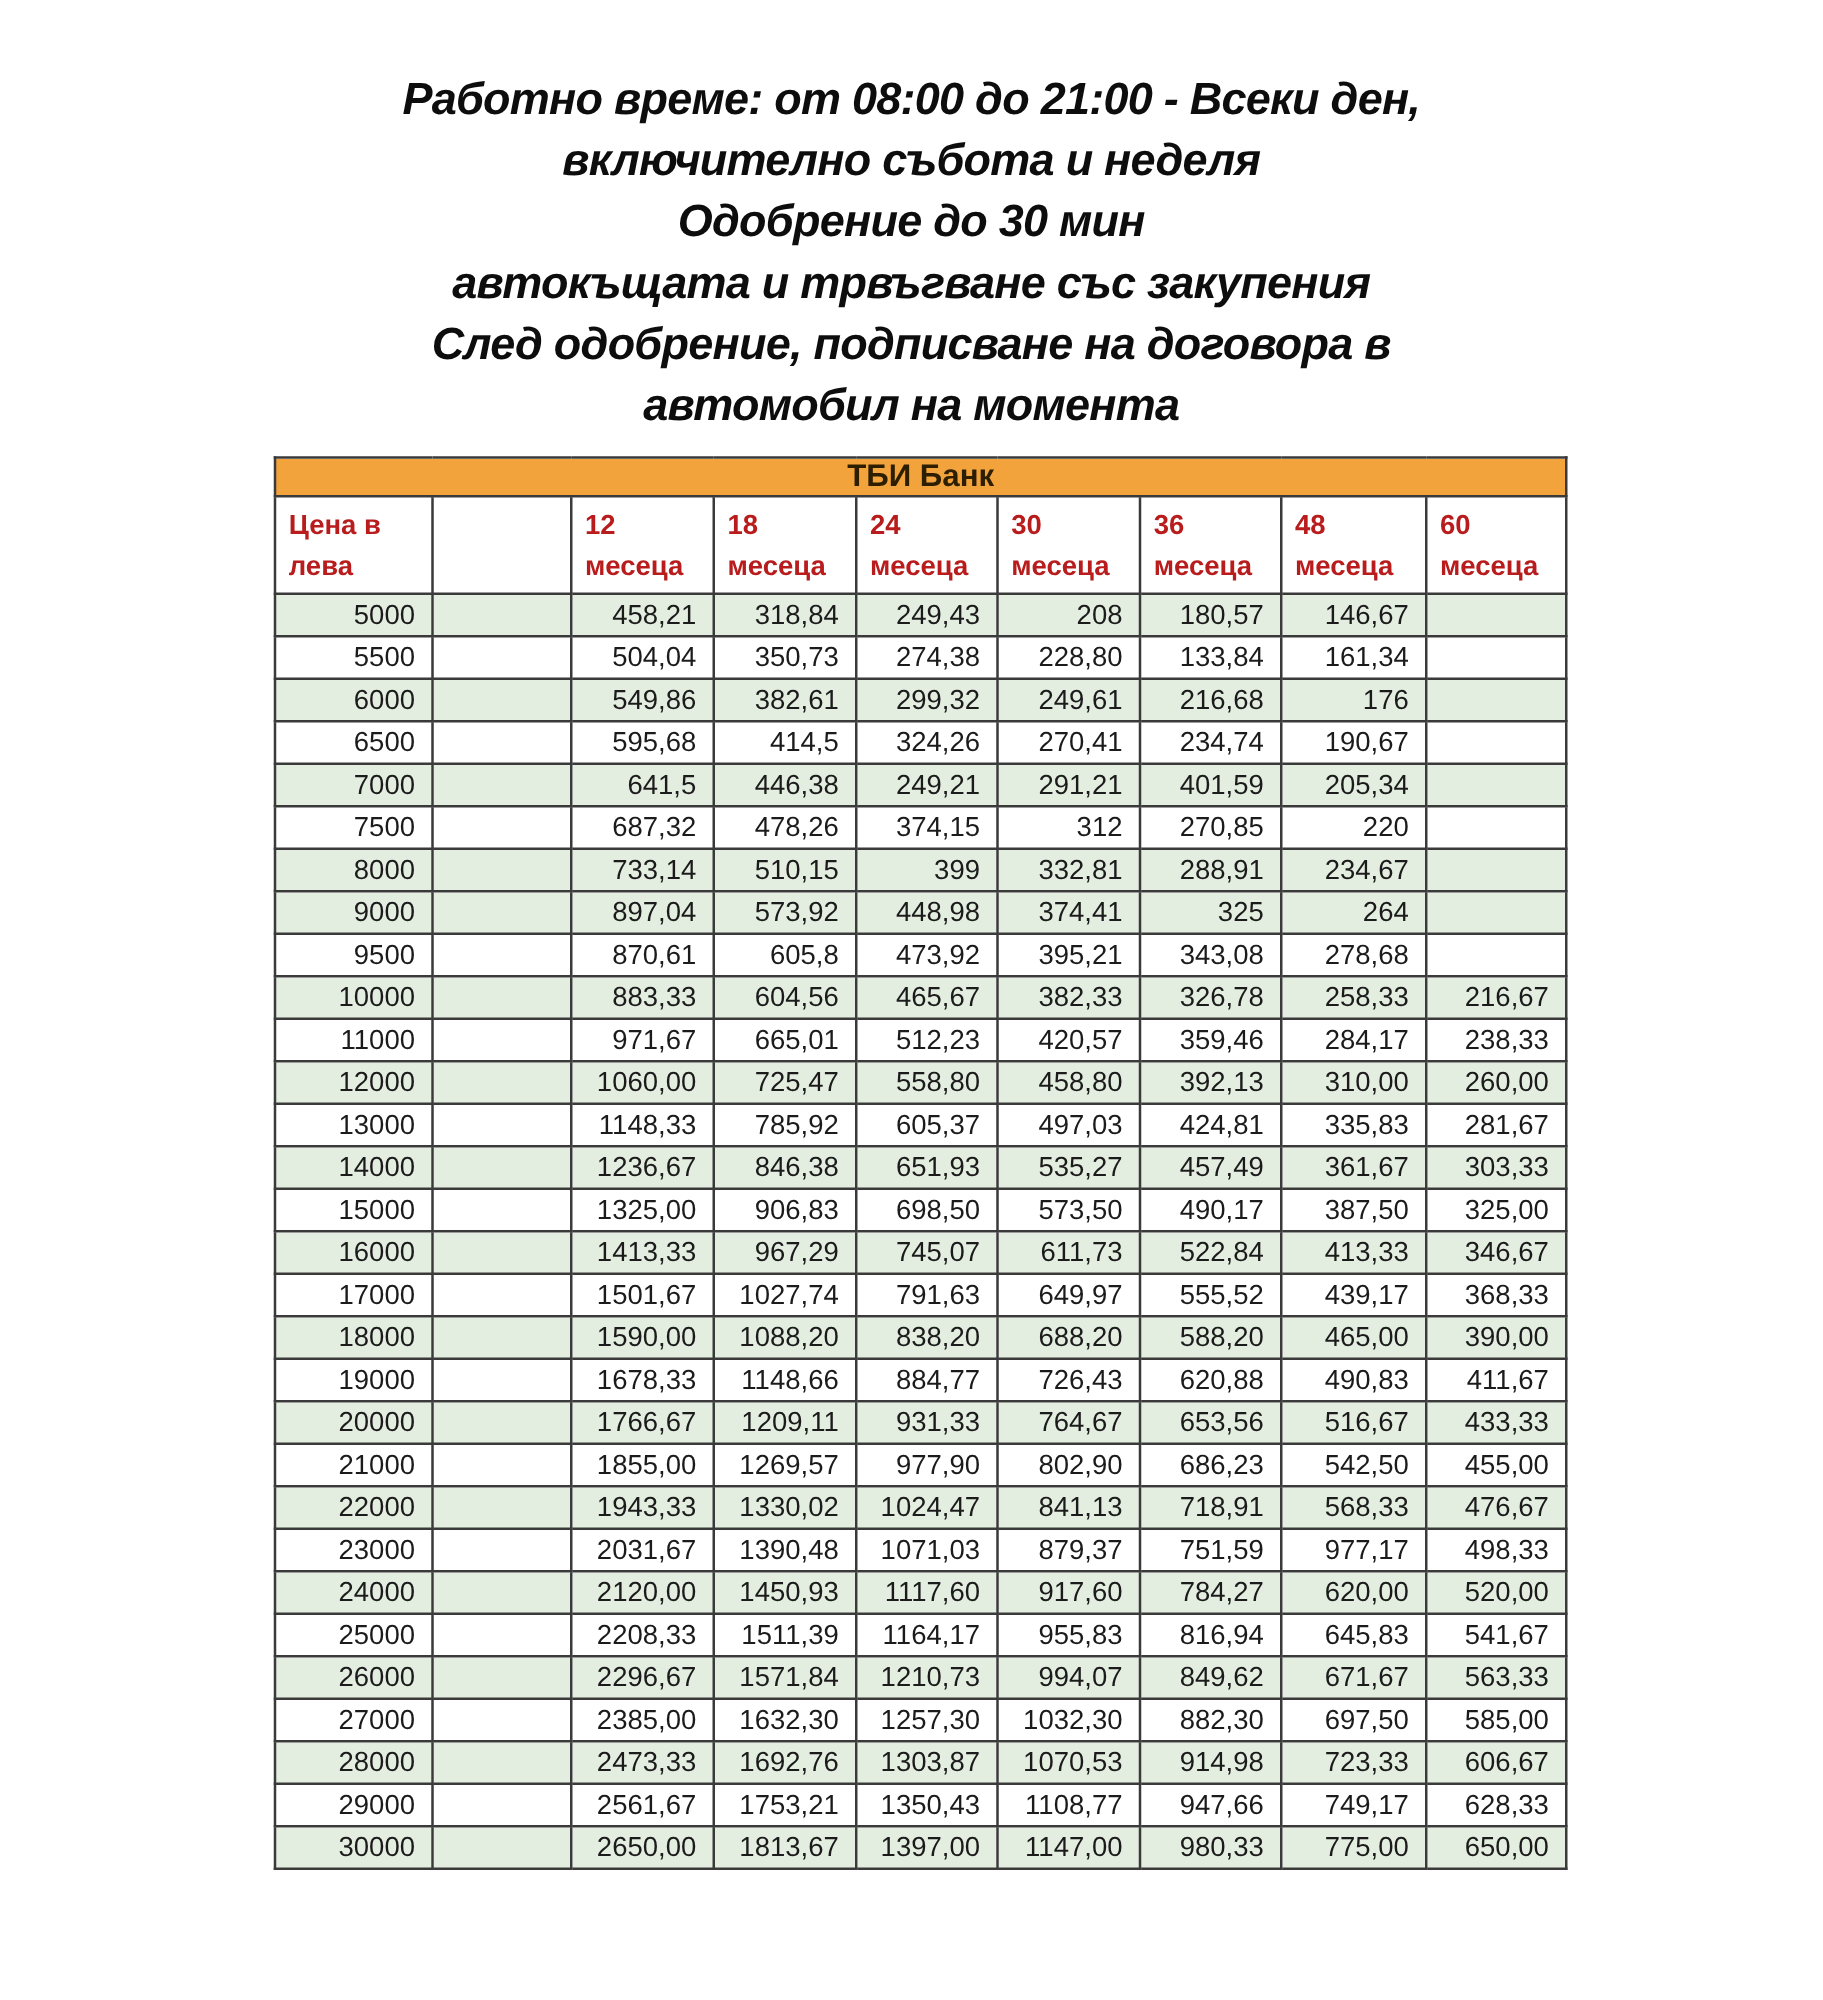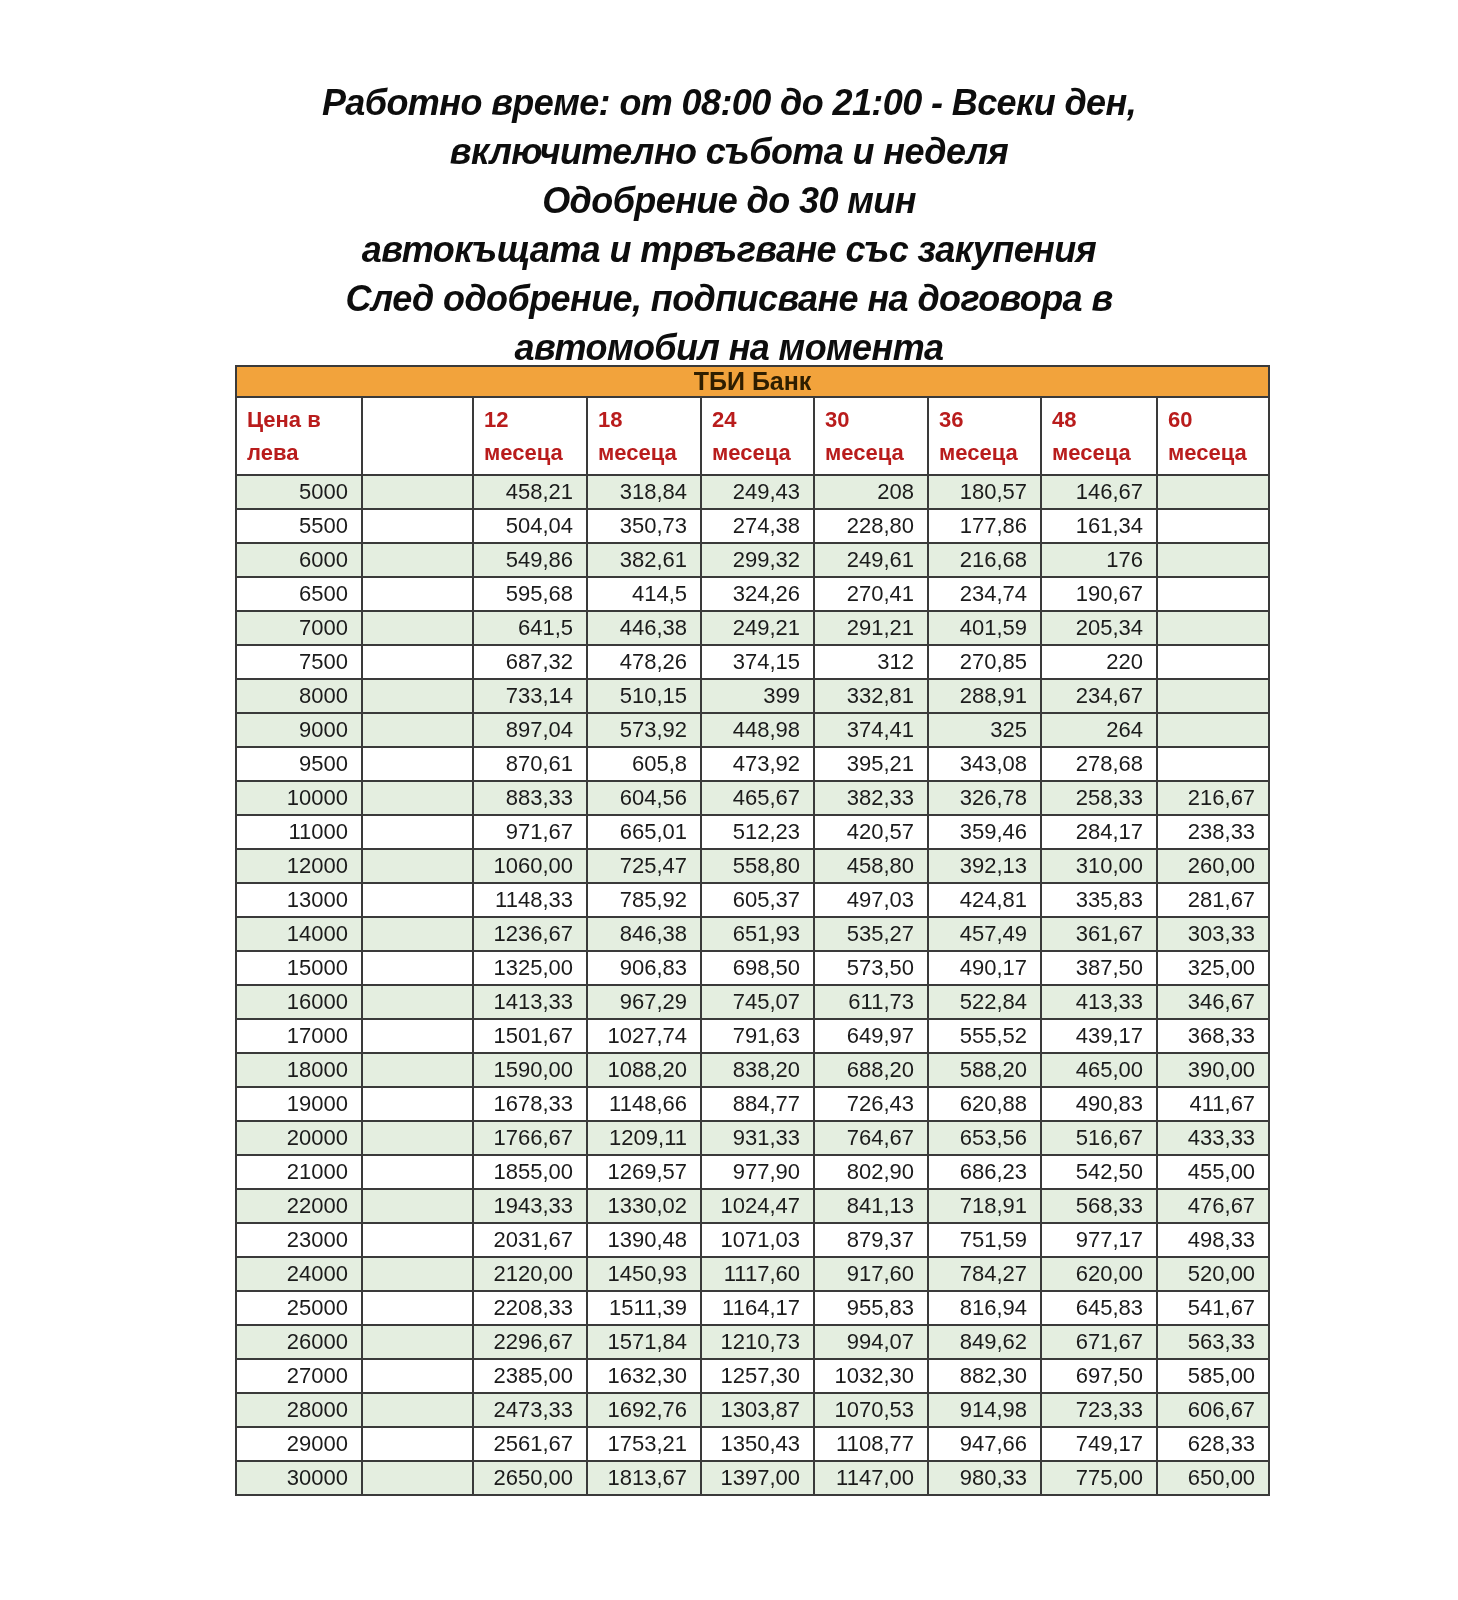--- a/index.html
+++ b/index.html
@@ -20,25 +20,24 @@
     top: 54px;
     left: 0;
     width: 100%;
     text-align: center;
     font-weight: bold;
     font-style: italic;
     font-size: 36px;
     line-height: 49px;
     color: #0d0d0d;
     letter-spacing: -0.6px;
-    margin-top: 24px;
   }
   table.price-table {
     position: absolute;
-    left: 235px;
+    left: 219px;
     top: 365px;
     width: 1033px;
     border-collapse: collapse;
     table-layout: fixed;
     font-size: 22px;
     color: #1b1b1b;
   }
   table.price-table td, table.price-table th {
     border: 2px solid #3a3a3a;
     overflow: hidden;
@@ -138,21 +137,21 @@
           <td class="num">146,67</td>
           <td class="num"></td>
         </tr>
         <tr>
           <td class="num">5500</td>
           <td class="num"></td>
           <td class="num">504,04</td>
           <td class="num">350,73</td>
           <td class="num">274,38</td>
           <td class="num">228,80</td>
-          <td class="num">177,86</td>
+          <td class="num">133,84</td>
           <td class="num">161,34</td>
           <td class="num"></td>
         </tr>
         <tr class="striped">
           <td class="num">6000</td>
           <td class="num"></td>
           <td class="num">549,86</td>
           <td class="num">382,61</td>
           <td class="num">299,32</td>
           <td class="num">249,61</td>

